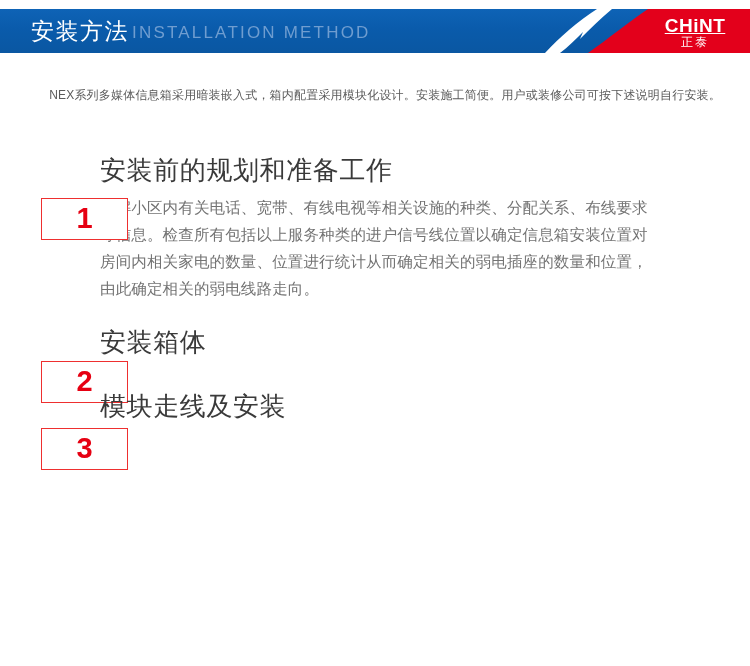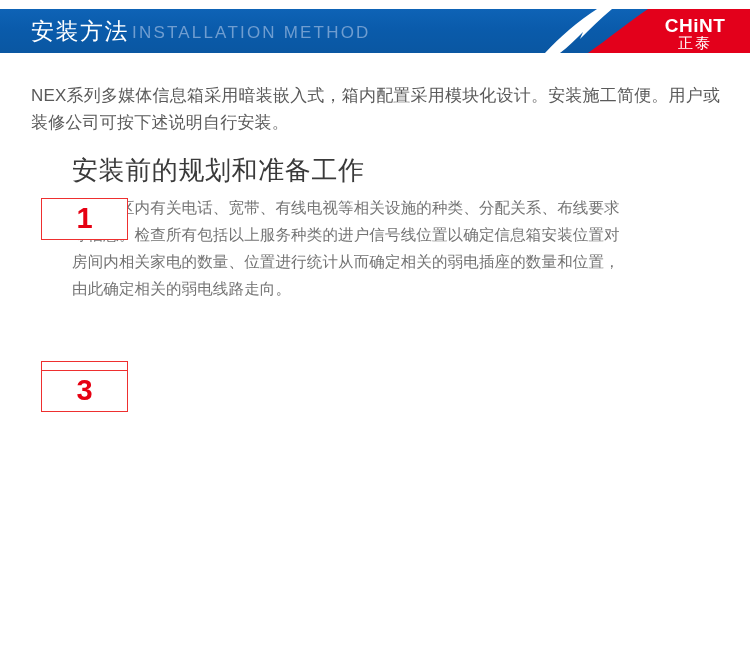--- a/index.html
+++ b/index.html
@@ -67,39 +67,41 @@
     height: 34px;
     text-align: center;
   }
   .brand-logo-main {
     display: block;
     color: #ffffff;
     font-size: 19px;
     font-weight: bold;
     letter-spacing: 0.5px;
     line-height: 21px;
+    text-decoration: underline;
   }
   .brand-logo-sub {
     display: block;
     color: #ffffff;
-    font-size: 15px;
+    font-size: 12px;
     letter-spacing: 2px;
     line-height: 13px;
   }
 
   
   .intro {
     position: absolute;
     left: 31px;
     top: 82px;
     width: 690px;
     color: #5a5a5a;
-    font-size: 17px;
+    font-size: 12px;
     line-height: 27px;
     letter-spacing: 0.2px;
+    text-align: right;
   }
 
   
   .steps {
     position: absolute;
     left: 0;
     top: 152px;
     width: 750px;
   }
   .step {
@@ -122,21 +124,21 @@
     font-size: 29px;
     font-weight: bold;
     line-height: 39px;
     text-align: center;
   }
   .step-1 .step-badge { top: 46px; }
   .step-2 .step-badge { top: 37px; }
   .step-3 .step-badge { top: 40px; }
 
   .step-body {
-    margin-left: 72px;
+    margin-left: 100px;
     width: 560px;
   }
   .step-heading {
     color: #3a3a3a;
     font-size: 26px;
     line-height: 36px;
     letter-spacing: 0.6px;
     margin: 0 0 6px 0;
     font-weight: 400;
   }
@@ -176,22 +178,24 @@
     <div class="step-badge">1</div>
     <div class="step-body">
       <h2 class="step-heading">安装前的规划和准备工作</h2>
       <p class="step-text">了解小区内有关电话、宽带、有线电视等相关设施的种类、分配关系、布线要求等信息。检查所有包括以上服务种类的进户信号线位置以确定信息箱安装位置对房间内相关家电的数量、位置进行统计从而确定相关的弱电插座的数量和位置，由此确定相关的弱电线路走向。</p>
     </div>
   </div>
 
   <div class="step step-2">
     <div class="step-badge">2</div>
     <div class="step-body">
+      <h2 class="step-heading">安装箱体</h2>
     </div>
   </div>
 
   <div class="step step-3">
     <div class="step-badge">3</div>
     <div class="step-body">
+      <h2 class="step-heading">模块走线及安装</h2>
     </div>
   </div>
 
 </div>
 
 </body></html>

